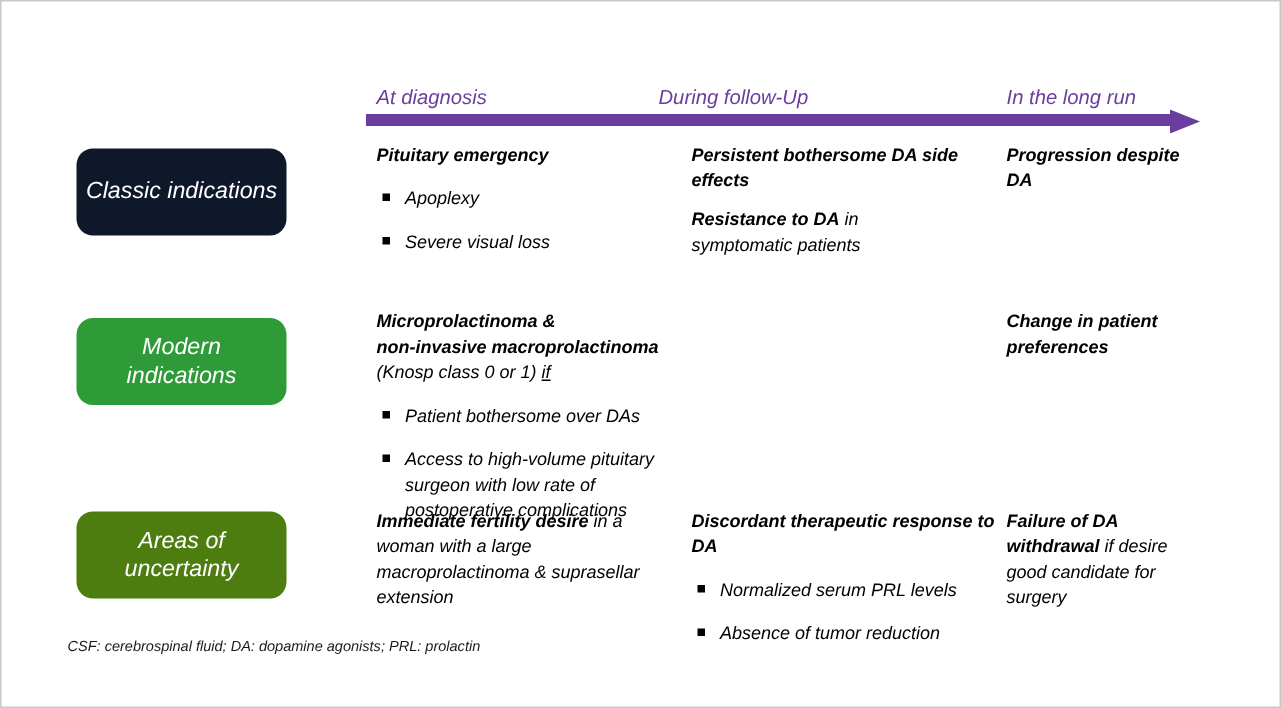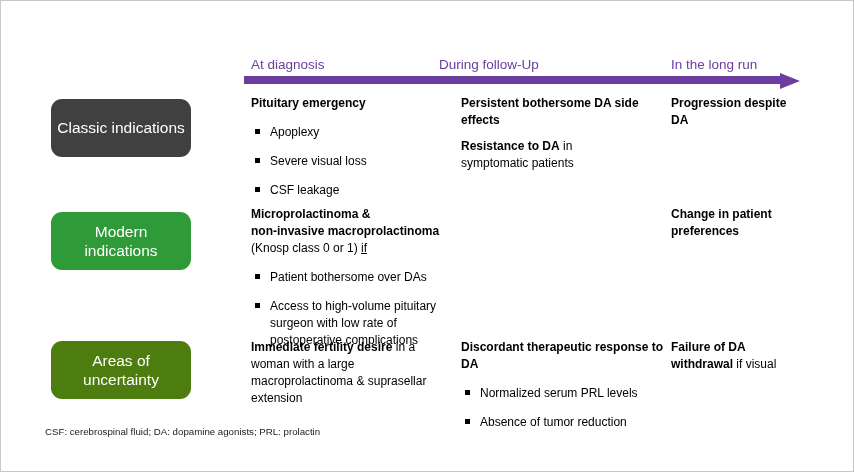--- a/index.html
+++ b/index.html
@@ -7,20 +7,21 @@
     width: 854px; height: 472px;
     background: #ffffff;
     font-family: "Liberation Sans", sans-serif;
   }
   #slide {
     position: relative;
     width: 854px; height: 472px;
     background: #ffffff;
     border: 1px solid #c8c8c8;
     overflow: hidden;
+    font-style: italic;
   }
 
   
   #timeline-header { position: absolute; left: 0; top: 0; width: 854px; height: 92px; }
 
   .phase-label {
     position: absolute;
     top: 56px;
     font-size: 13.5px;
     color: #6a3d9e;
@@ -125,29 +126,28 @@
     <div class="phase-label phase-2">In the long run</div>
 
     <svg id="timeline-arrow" viewBox="0 0 556 16" preserveAspectRatio="none">
       <rect x="0" y="3" width="540" height="8" fill="#6a3d9e"></rect>
       <polygon points="536,0 556,8 536,16" fill="#6a3d9e"></polygon>
     </svg>
   </div>
 
   <div class="row" id="row-0">
 
-    <div class="category-chip" style="background:#404040">Classic indications</div>
+    <div class="category-chip" style="background:#0f172a">Classic indications</div>
 
     <div class="col col-0">
       <div class="blk">
         <div class="head">Pituitary emergency</div>
         <ul class="bullets">
           <li><span class="sq"></span><span>Apoplexy</span></li>
           <li><span class="sq"></span><span>Severe visual loss</span></li>
-          <li><span class="sq"></span><span>CSF leakage</span></li>
         </ul>
       </div>
     </div>
 
     <div class="col col-1">
       <div class="blk">
         <div class="head">Persistent bothersome DA side effects</div>
       </div>
       <div class="blk">
         <div class="head"><span>Resistance to DA</span><span class="reg"> in</span></div>
@@ -202,21 +202,22 @@
         <div class="head">Discordant therapeutic response to DA</div>
         <ul class="bullets">
           <li><span class="sq"></span><span>Normalized serum PRL levels</span></li>
           <li><span class="sq"></span><span>Absence of tumor reduction</span></li>
         </ul>
       </div>
     </div>
 
     <div class="col col-2">
       <div class="blk">
-        <div class="head"><span>Failure of DA withdrawal</span><span class="reg"> if visual</span></div>
+        <div class="head"><span>Failure of DA withdrawal</span><span class="reg"> if desire</span></div>
+        <div class="sub">good candidate for surgery</div>
       </div>
     </div>
   </div>
 
   <div id="footnote">CSF: cerebrospinal fluid; DA: dopamine agonists; PRL: prolactin</div>
 
   <div id="credit">© G. E. Papadakis, Lausanne</div>
 
 </div>
 

